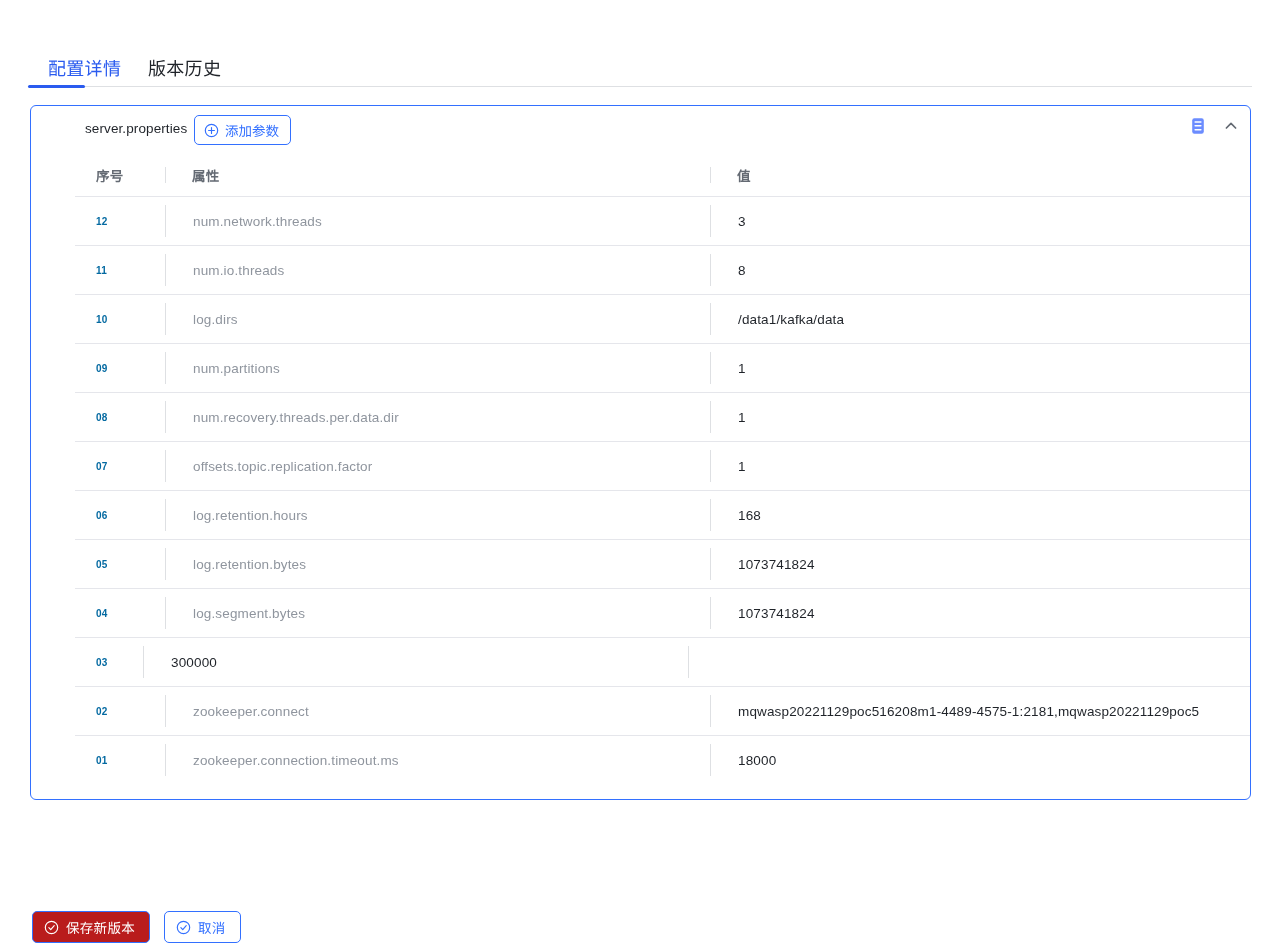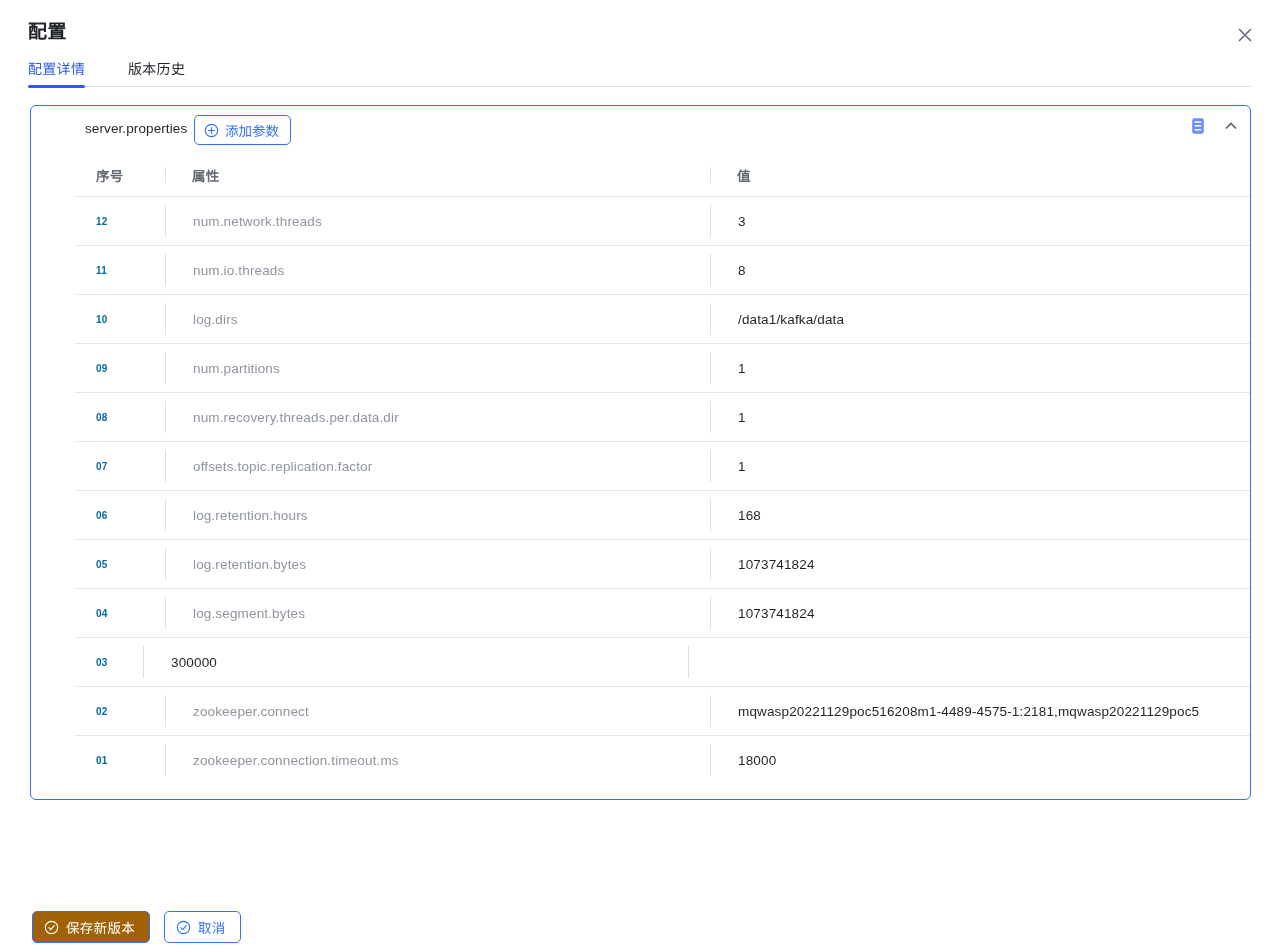--- a/index.html
+++ b/index.html
@@ -54,26 +54,27 @@
   .tabbar {
     position: absolute;
     left: 0;
     top: 56px;
     width: 1276px;
     height: 32px;
   }
   .tab {
     position: absolute;
     top: 0;
-    font-size: 14px;
+    font-size: 18px;
     line-height: 26px;
     color: #1f2329;
     cursor: pointer;
     white-space: nowrap;
     letter-spacing: .3px;
+    margin-left: 20px;
   }
   .tab.active { color: #2a5bef; }
   .tab-0 { left: 28px; }
   .tab-1 { left: 128px; }
   .tab-underline {
     position: absolute;
     left: 28px;
     top: 29px;
     width: 57px;
     height: 3px;
@@ -239,44 +240,36 @@
     display: flex;
     align-items: center;
     gap: 7px;
     border-radius: 5px;
     font-size: 13.5px;
     cursor: pointer;
     white-space: nowrap;
     letter-spacing: .3px;
   }
   .btn-primary {
-    background: #a16207;
+    background: #b91c1c;
     border: 1px solid #3370ff;
     color: #ffffff;
   }
   .btn-secondary {
     background: #ffffff;
     border: 1px solid #3370ff;
     color: #3370ff;
   }
   .btn .ico { display: flex; }
 </style>
 </head>
 <body>
 
 <div class="page">
 
-  <div class="dlg-header">
-    <div class="dlg-title">配置</div>
-    <div class="close-btn">
-      <svg width="22" height="22" viewBox="0 0 22 22" fill="none" aria-hidden="true">
-        <path d="M5.5 5.5 L16.5 16.5 M16.5 5.5 L5.5 16.5" stroke="currentColor" stroke-width="1.6" stroke-linecap="round"></path>
-      </svg>
-    </div>
-  </div>
 
   <div class="tabbar">
     <div class="tab tab-0 active">配置详情</div>
     <div class="tab tab-1">版本历史</div>
     <div class="tab-baseline"></div>
     <div class="tab-underline"></div>
   </div>
 
   <div class="panel">
 

